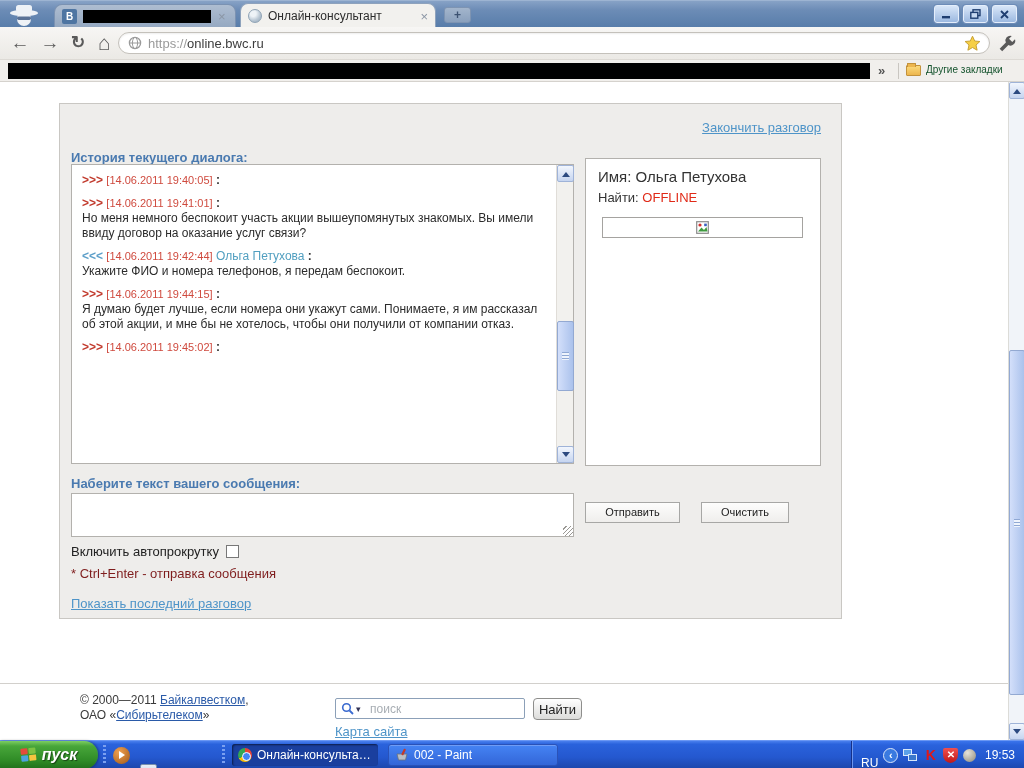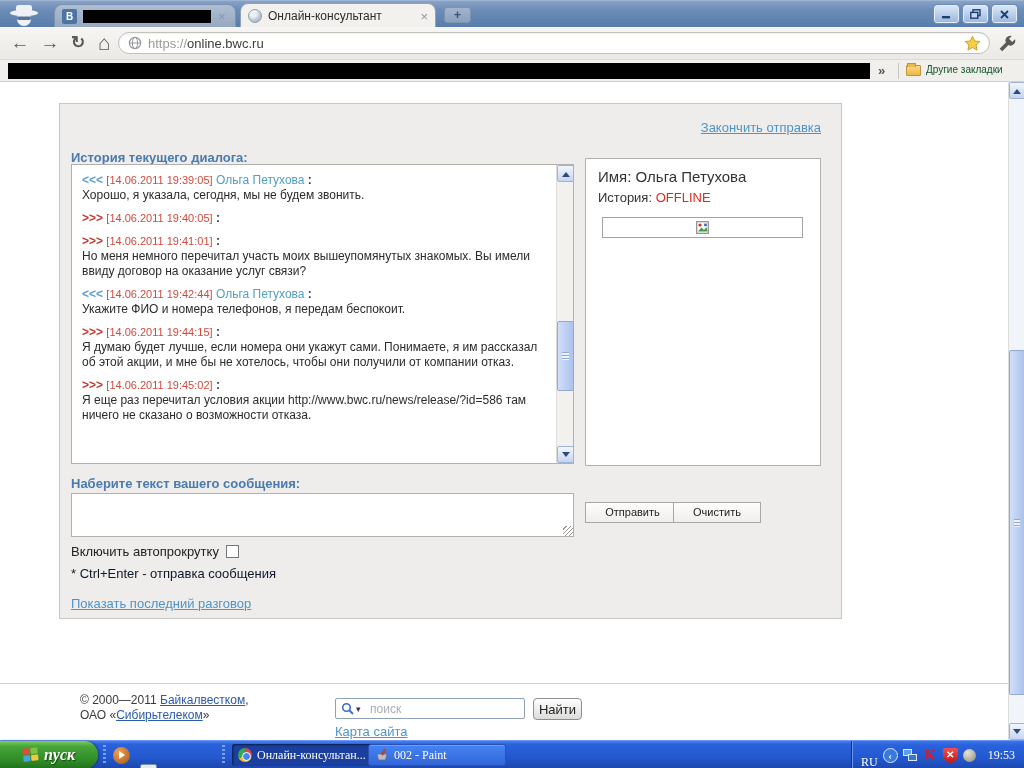--- a/index.html
+++ b/index.html
@@ -111,26 +111,26 @@
   .compose-area { position:absolute; left:11px; top:389px; width:503px; height:44px;
     background:#fff; border:1px solid #b3b1ad; resize:none; outline:none;
     font-family:"Liberation Sans",sans-serif; font-size:12px; }
   .resize-grip { position:absolute; left:503px; top:422px; width:10px; height:10px;
     background:repeating-linear-gradient(135deg,transparent 0 2px,#9a9894 2px 3px); }
 
   .xp-btn { position:absolute; top:398px; height:21px; background:linear-gradient(#fdfdfc,#efeeec);
     border:1px solid #a7a7a5; font-size:11px; color:#222; 
     text-align:center; line-height:19px; font-family:"Liberation Sans",sans-serif; }
   .send-btn { left:525px; width:95px; }
-  .clear-btn { left:613px; width:88px; }
+  .clear-btn { left:641px; width:88px; }
 
   .autoscroll-row { position:absolute; left:11px; top:440px; font-size:13px; color:#222;
     display:flex; align-items:center; }
   .checkbox { width:13px; height:13px; background:#fff; border:1px solid #787878; margin-left:7px; }
-  .hint-text { position:absolute; left:11px; top:462px; font-size:13px; color:#0f172a; }
+  .hint-text { position:absolute; left:11px; top:462px; font-size:13px; color:#7f1d1d; }
   .lastlink { position:absolute; left:11px; top:492px; }
 
   
   .footer-hr { position:absolute; left:0; top:601px; width:1008px; border-top:1px solid #d2d0cc; }
   .copyright { position:absolute; left:80px; top:611px; font-size:12px; color:#3a3a3a; line-height:15px; }
   .copyright a { color:#2a5aa8; text-decoration:underline; }
   .search-input { position:absolute; left:335px; top:616px; width:190px; height:21px;
     border:1px solid #8ca0b8; border-radius:2px; background:#fff; font-size:12px;
     padding:0 4px 0 34px; color:#444; font-family:"Liberation Sans",sans-serif; outline:none; }
   .search-input::placeholder { color:#a8aeb4; }
@@ -143,21 +143,21 @@
   .sitemap { position:absolute; left:335px; top:642px; font-size:12.5px; }
 
   
   .page-sb { position:absolute; right:0; top:0; width:16px; height:658px;
     background:#f1f4f9; border-left:1px solid #dcdcd8; }
   .page-sb .sb-btn, .page-sb .sb-thumb { width:16px; }
 
   
   .taskbar { position:absolute; left:0; top:740px; width:1024px; height:28px;
     background:linear-gradient(180deg,#4a80ee 0,#2a62dc 12%,#2458cf 60%,#1d47ad 100%);
-    border-top:1px solid #6a97f4; z-index:50;font-family:Liberation Serif, serif; }
+    border-top:1px solid #6a97f4; z-index:50; }
   .start-btn { position:absolute; left:0; top:0; width:98px; height:28px;
     background:linear-gradient(180deg,#7ece62 0,#48a63a 18%,#2f8b26 70%,#20701b 100%);
     border-radius:0 14px 14px 0; box-shadow:1px 0 3px rgba(0,0,0,.4);
     display:flex; align-items:center; justify-content:center; gap:5px; }
   .start-label { color:#fff; font-weight:bold; font-style:italic; font-size:16px;
     text-shadow:1px 1px 1px rgba(0,0,0,.5); }
   .winflag { width:16px; height:15px; transform:rotate(-6deg); display:grid;
     grid-template-columns:7px 7px; grid-template-rows:6px 6px; gap:1px; }
   .winflag i { border-radius:1px; }
   .wf-r{background:#e34b3c;} .wf-g{background:#7ec242;} .wf-b{background:#4aa3e0;} .wf-y{background:#f5c540;}
@@ -273,65 +273,60 @@
     <div class="censor-bm"></div>
     <div class="bm-chevron">»</div>
     <div class="bm-sep"></div>
     <div class="folder-icon"></div>
     <div class="bm-label">Другие закладки</div>
   </div>
 
   <div class="page">
 
     <div class="card">
-      <a class="lnk end-link">Закончить отправка</a>
+      <a class="lnk end-link">Закончить разговор</a>
       <div class="blue-label hist-label">История текущего диалога:</div>
 
       <div class="chatbox">
         <div class="chat-content">
             <div class="msg">
-              <div class="msg-head"><span class="marker-in">&lt;&lt;&lt; </span><span class="msg-time">[14.06.2011 19:39:05]</span><span class="msg-sender"> Ольга Петухова</span><span class="msg-colon"> :</span></div>
-              <div class="msg-body">Хорошо, я указала, сегодня, мы не будем звонить.</div>
-            </div>
-            <div class="msg">
               <div class="msg-head"><span class="marker-out">&gt;&gt;&gt; </span><span class="msg-time">[14.06.2011 19:40:05]</span><span class="msg-colon"> :</span></div>
             </div>
             <div class="msg">
               <div class="msg-head"><span class="marker-out">&gt;&gt;&gt; </span><span class="msg-time">[14.06.2011 19:41:01]</span><span class="msg-colon"> :</span></div>
-              <div class="msg-body">Но меня немного перечитал участь моих вышеупомянутых знакомых. Вы имели ввиду договор на оказание услуг связи?</div>
+              <div class="msg-body">Но меня немного беспокоит участь акции вышеупомянутых знакомых. Вы имели ввиду договор на оказание услуг связи?</div>
             </div>
             <div class="msg">
               <div class="msg-head"><span class="marker-in">&lt;&lt;&lt; </span><span class="msg-time">[14.06.2011 19:42:44]</span><span class="msg-sender"> Ольга Петухова</span><span class="msg-colon"> :</span></div>
               <div class="msg-body">Укажите ФИО и номера телефонов, я передам беспокоит.</div>
             </div>
             <div class="msg">
               <div class="msg-head"><span class="marker-out">&gt;&gt;&gt; </span><span class="msg-time">[14.06.2011 19:44:15]</span><span class="msg-colon"> :</span></div>
               <div class="msg-body">Я думаю будет лучше, если номера они укажут сами. Понимаете, я им рассказал об этой акции, и мне бы не хотелось, чтобы они получили от компании отказ.</div>
             </div>
             <div class="msg">
               <div class="msg-head"><span class="marker-out">&gt;&gt;&gt; </span><span class="msg-time">[14.06.2011 19:45:02]</span><span class="msg-colon"> :</span></div>
-              <div class="msg-body">Я еще раз перечитал условия акции http://www.bwc.ru/news/release/?id=586 там ничего не сказано о возможности отказа.</div>
             </div>
           </div>
         <div class="sb sb-v">
           <div class="sb-btn" style="top:0">
               <i class="tri-up"></i>
             </div>
           <div class="sb-thumb" style="top:156px; height:70px">
               <i class="sb-grip"></i>
             </div>
           <div class="sb-btn" style="bottom:0; top:auto">
               <i class="tri-down"></i>
             </div>
         </div>
       </div>
 
       <div class="infobox">
         <div class="info-name"><span>Имя:</span> <span>Ольга Петухова</span></div>
-        <div class="info-status"><span>История:</span> <span class="status-offline">OFFLINE</span></div>
+        <div class="info-status"><span>Найти:</span> <span class="status-offline">OFFLINE</span></div>
         <div class="imgbox">
           <svg width="13" height="13" viewBox="0 0 13 13">
             <rect x="0.7" y="0.7" width="11.6" height="11.6" fill="#fff" stroke="#8a8a8a" stroke-width="1.2"></rect>
             <circle cx="4" cy="4" r="1.6" fill="#d03030"></circle>
             <path d="M2 10.5 L5.5 6.5 L8 9 L10.5 6 L11.5 10.5 Z" fill="#3f9a3f"></path>
             <rect x="8.2" y="2.6" width="2.6" height="2.6" fill="#3a5fc0"></rect>
           </svg>
         </div>
       </div>
 
@@ -393,21 +388,21 @@
     <div class="grip" style="left:103px"></div>
     <div class="ql-icon ql-media" style="left:113px"></div>
     <div class="ql-icon ql-desktop" style="left:140px"></div>
 
     <div class="grip" style="left:222px"></div>
 
     <div class="task-btn task-active" style="left:232px; width:146px">
       <span class="chrome-ball"></span>
       <span class="task-label">Онлайн-консультан...</span>
     </div>
-    <div class="task-btn task-normal" style="left:368px; width:138px">
+    <div class="task-btn task-normal" style="left:388px; width:170px">
       <svg class="paint-ico" viewBox="0 0 14 14">
         <path d="M2 6 H12 L10.5 12 H3.5 Z" fill="#b8bec6" stroke="#6a7078" stroke-width="0.8"></path>
         <rect x="7.5" y="0.5" width="2.2" height="7" rx="1" transform="rotate(25 8.6 4)" fill="#c23a2a"></rect>
       </svg>
       <span class="task-label">002 - Paint</span>
     </div>
 
     <div class="tray">
       <span class="tray-lang">RU</span>
       <span class="tray-ico tico-chevron">‹</span>

